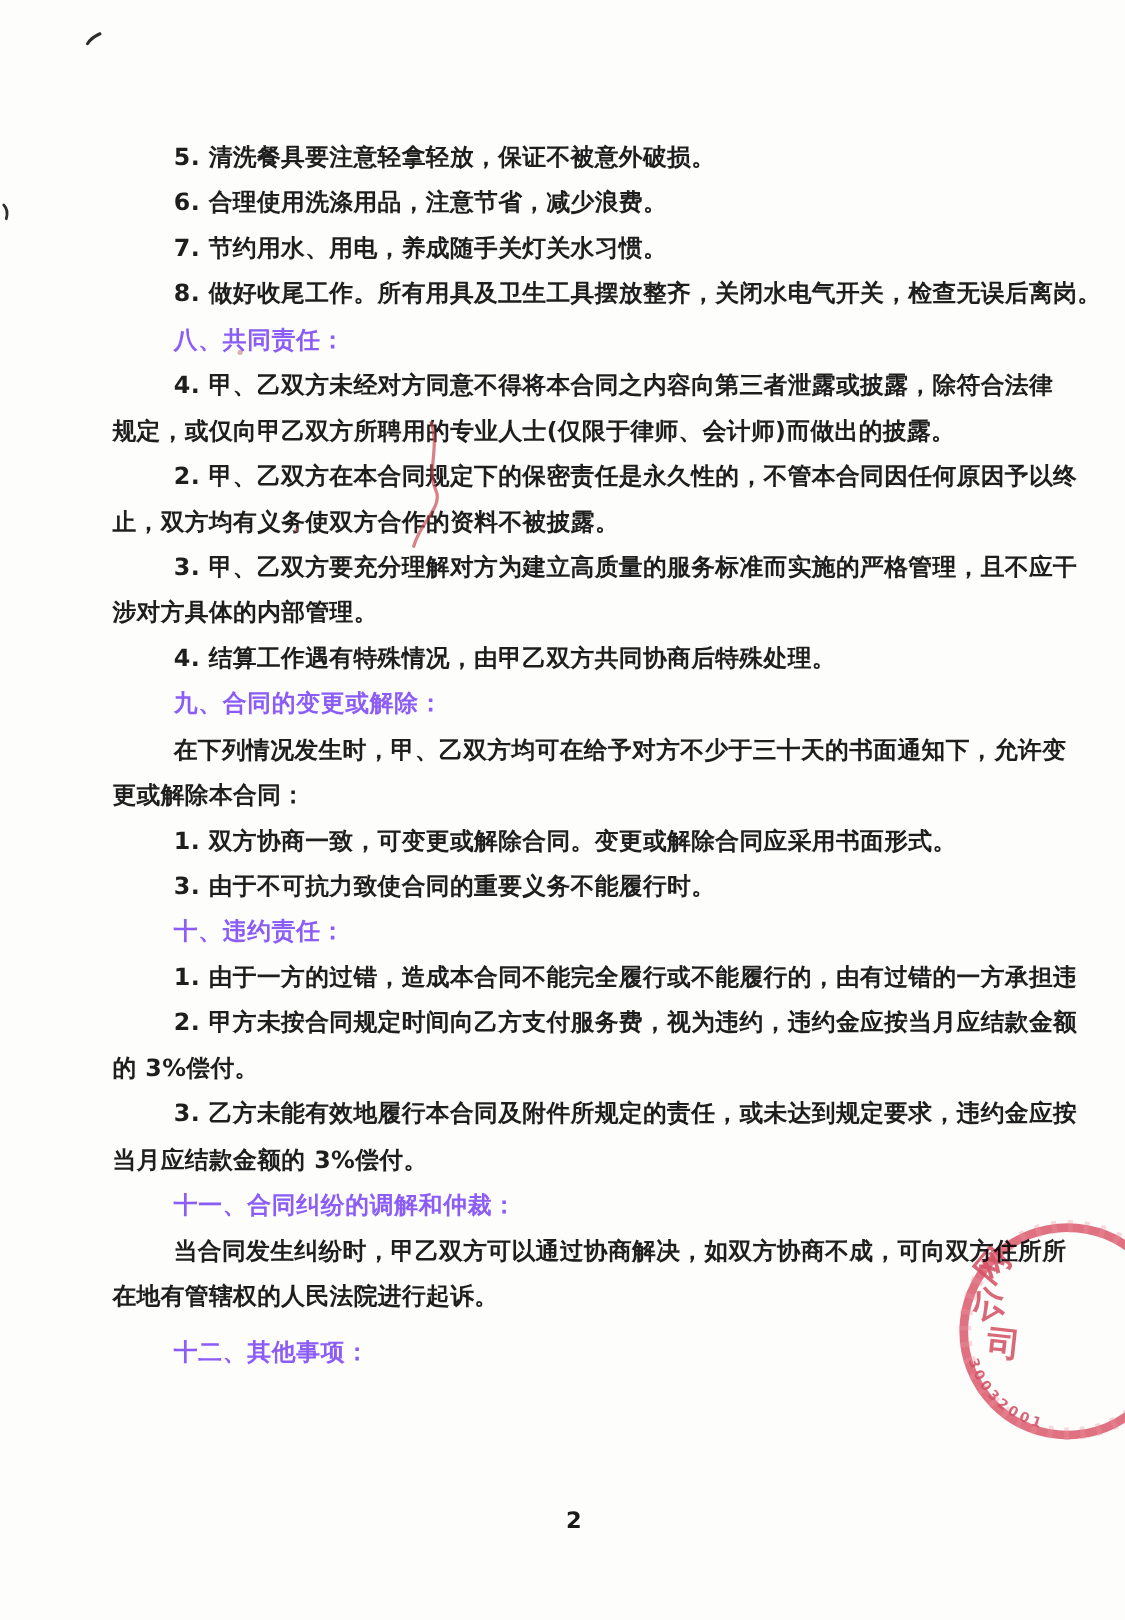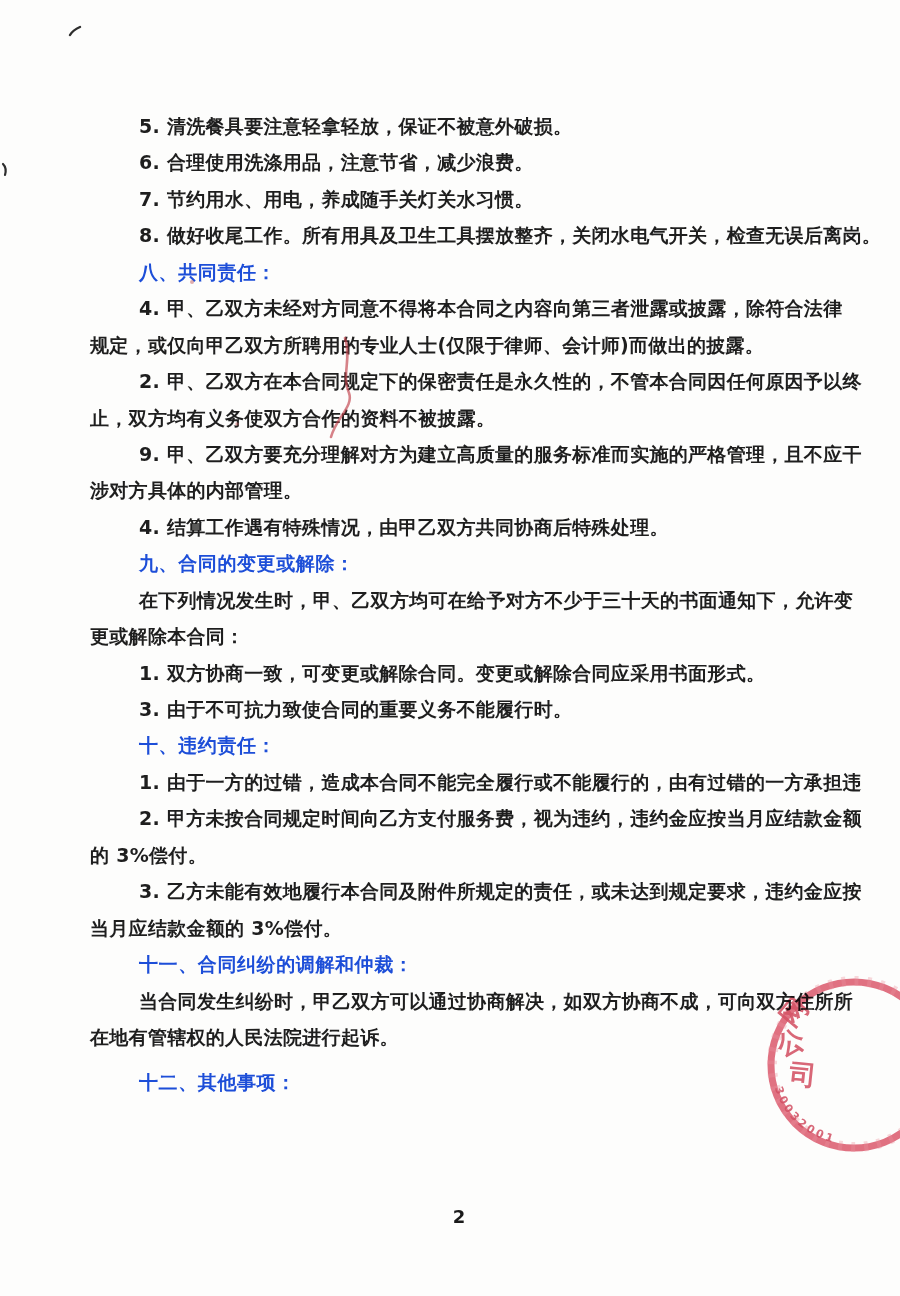--- a/index.html
+++ b/index.html
@@ -20,21 +20,21 @@
   .line {
     height: 36.45px;
     line-height: 36.45px;
     font-size: 19px;
     letter-spacing: 0.3px;
     color: #1e1e1e;
     font-weight: 600;
     white-space: nowrap;
   }
   .line.indent { padding-left: 49px; }
-  .line.bold { font-weight: 800; letter-spacing: 0.6px; color: #1d4ed8; }
+  .line.bold { font-weight: 800; letter-spacing: 0.6px; color: #8b5cf6; }
   .line.gap { margin-top: 9px; }
   .page-number {
     position: absolute;
     top: 1206px;
     left: 0;
     width: 100%;
     text-align: center;
     padding-left: 18px;
     box-sizing: border-box;
     font-size: 18px;
@@ -57,21 +57,21 @@
   <div class="content">
       <div class="line indent">5. 清洗餐具要注意轻拿轻放，保证不被意外破损。</div>
       <div class="line indent">6. 合理使用洗涤用品，注意节省，减少浪费。</div>
       <div class="line indent">7. 节约用水、用电，养成随手关灯关水习惯。</div>
       <div class="line indent">8. 做好收尾工作。所有用具及卫生工具摆放整齐，关闭水电气开关，检查无误后离岗。</div>
       <div class="line indent bold">八、共同责任：</div>
       <div class="line indent">4. 甲、乙双方未经对方同意不得将本合同之内容向第三者泄露或披露，除符合法律</div>
       <div class="line">规定，或仅向甲乙双方所聘用的专业人士(仅限于律师、会计师)而做出的披露。</div>
       <div class="line indent">2. 甲、乙双方在本合同规定下的保密责任是永久性的，不管本合同因任何原因予以终</div>
       <div class="line">止，双方均有义务使双方合作的资料不被披露。</div>
-      <div class="line indent">9. 甲、乙双方要充分理解对方为建立高质量的服务标准而实施的严格管理，且不应干</div>
+      <div class="line indent">3. 甲、乙双方要充分理解对方为建立高质量的服务标准而实施的严格管理，且不应干</div>
       <div class="line">涉对方具体的内部管理。</div>
       <div class="line indent">4. 结算工作遇有特殊情况，由甲乙双方共同协商后特殊处理。</div>
       <div class="line indent bold">九、合同的变更或解除：</div>
       <div class="line indent">在下列情况发生时，甲、乙双方均可在给予对方不少于三十天的书面通知下，允许变</div>
       <div class="line">更或解除本合同：</div>
       <div class="line indent">1. 双方协商一致，可变更或解除合同。变更或解除合同应采用书面形式。</div>
       <div class="line indent">3. 由于不可抗力致使合同的重要义务不能履行时。</div>
       <div class="line indent bold">十、违约责任：</div>
       <div class="line indent">1. 由于一方的过错，造成本合同不能完全履行或不能履行的，由有过错的一方承担违</div>
       <div class="line indent">2. 甲方未按合同规定时间向乙方支付服务费，视为违约，违约金应按当月应结款金额</div>

